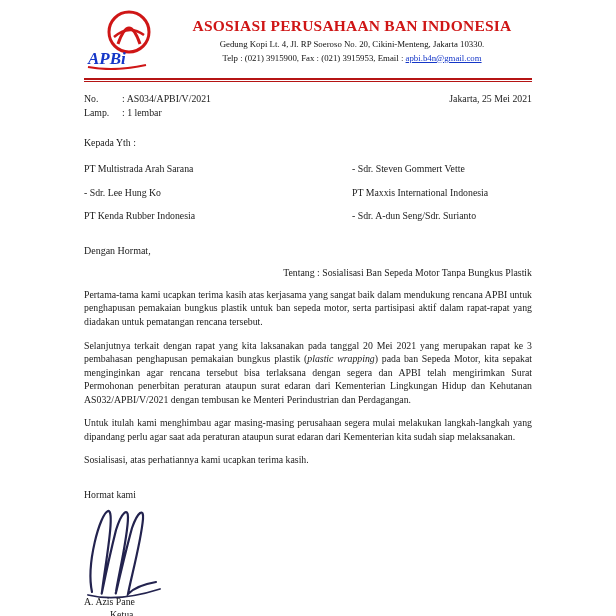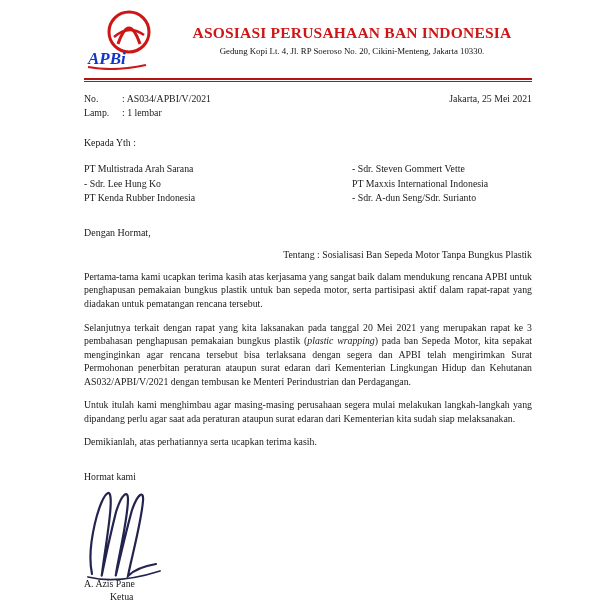--- a/index.html
+++ b/index.html
@@ -35,21 +35,21 @@
     border-top: 2px solid #b51414;
     border-bottom: 1px solid #b51414;
   }
   
   .meta { margin-top: 10px; position: relative; font-size: 9.8px; line-height: 1.4; }
   .meta-row { display: flex; }
   .meta-label { width: 38px; }
   .city-date { position: absolute; right: 0; top: 0; }
   
   .salutation { margin-top: 18px; font-size: 9.8px; }
-  .recipients { margin-top: 14px; display: grid; grid-template-columns: 268px 1fr; row-gap: 1px; font-size: 9.8px; line-height: 1.38; }
+  .recipients { margin-top: 14px; display: grid; grid-template-columns: 268px 1fr; row-gap: 10px; font-size: 9.8px; line-height: 1.38; }
   
   .opening { margin-top: 22px; font-size: 10px; }
   .subject { margin-top: 11px; font-size: 9.8px; text-align: right; }
   .para { margin-top: 10px; font-size: 9.8px; line-height: 1.38; text-align: justify; }
   .italic { font-style: italic; }
   
   .closing { margin-top: 22px; font-size: 9.8px; }
   .sig-block { position: relative; height: 96px; }
   .sig-scribble { position: absolute; left: -8px; top: 2px; }
   .signer-name { font-size: 9.8px; margin-top: 0; }
@@ -66,20 +66,21 @@
         <circle cx="45" cy="24" r="20" fill="none" stroke="#cf1616" stroke-width="3"></circle>
         <path d="M34 36 Q45 4 56 36" fill="none" stroke="#cf1616" stroke-width="3"></path>
         <path d="M30 29 Q45 16 60 27" fill="none" stroke="#cf1616" stroke-width="2.5"></path>
         <text x="4" y="56" fill="#1436c8" font-size="17" font-style="italic" font-weight="bold" font-family="Liberation Serif, serif">APBi</text>
         <path d="M4 59 Q30 64 62 57" fill="none" stroke="#cf1616" stroke-width="2"></path>
       </svg>
     </div>
     <div class="head-text">
       <div class="org-name">ASOSIASI PERUSAHAAN BAN INDONESIA</div>
       <div class="addr">Gedung Kopi Lt. 4, Jl. RP Soeroso No. 20, Cikini-Menteng, Jakarta 10330.</div>
+      <div class="addr"><span>Telp : (021) 3915900, Fax : (021) 3915953, Email : </span><span class="email">apbi.b4n@gmail.com</span></div>
     </div>
   </div>
   <div class="rule"></div>
 
   <div class="meta">
     <div class="meta-row">
       <span class="meta-label">No.</span>
       <span>: AS034/APBI/V/2021</span>
     </div>
     <div class="meta-row">
@@ -98,21 +99,21 @@
     <div>PT Kenda Rubber Indonesia</div>
     <div>- Sdr. A-dun Seng/Sdr. Surianto</div>
   </div>
 
   <div class="opening">Dengan Hormat,</div>
   <div class="subject">Tentang : Sosialisasi Ban Sepeda Motor Tanpa Bungkus Plastik</div>
 
   <p class="para">Pertama-tama kami ucapkan terima kasih atas kerjasama yang sangat baik dalam mendukung rencana APBI untuk penghapusan pemakaian bungkus plastik untuk ban sepeda motor, serta partisipasi aktif dalam rapat-rapat yang diadakan untuk pematangan rencana tersebut.</p>
   <p class="para"><span>Selanjutnya terkait dengan rapat yang kita laksanakan pada tanggal 20 Mei 2021 yang merupakan rapat ke 3 pembahasan penghapusan pemakaian bungkus plastik (</span><span class="italic">plastic wrapping</span><span>) pada ban Sepeda Motor, kita sepakat menginginkan agar rencana tersebut bisa terlaksana dengan segera dan APBI telah mengirimkan Surat Permohonan penerbitan peraturan ataupun surat edaran dari Kementerian Lingkungan Hidup dan Kehutanan AS032/APBI/V/2021 dengan tembusan ke Menteri Perindustrian dan Perdagangan.</span></p>
   <p class="para">Untuk itulah kami menghimbau agar masing-masing perusahaan segera mulai melakukan langkah-langkah yang dipandang perlu agar saat ada peraturan ataupun surat edaran dari Kementerian kita sudah siap melaksanakan.</p>
-  <p class="para">Demikianlah, atas perhatiannya serta ucapkan terima kasih.</p>
+  <p class="para">Sosialisasi, atas perhatiannya kami ucapkan terima kasih.</p>
 
   <div class="closing">Hormat kami</div>
   <div class="sig-block">
     <svg class="sig-scribble" width="130" height="100" viewBox="0 0 130 100">
       <path d="M16,90 C10,62 24,12 32,9 C40,7 28,70 26,90 C24,100 32,60 40,28 C46,9 52,6 52,15 C52,34 42,76 40,90 C38,100 48,55 56,26 C62,9 68,6 67,17 C65,40 54,80 52,92 C58,86 68,82 80,80" fill="none" stroke="#23234f" stroke-width="2.2" stroke-linecap="round"></path>
       <path d="M12,93 C36,99 62,94 84,87" fill="none" stroke="#23234f" stroke-width="1.8" stroke-linecap="round"></path>
     </svg>
   </div>
   <div class="signer-name">A. Azis Pane</div>
   <div class="signer-title">Ketua</div>

